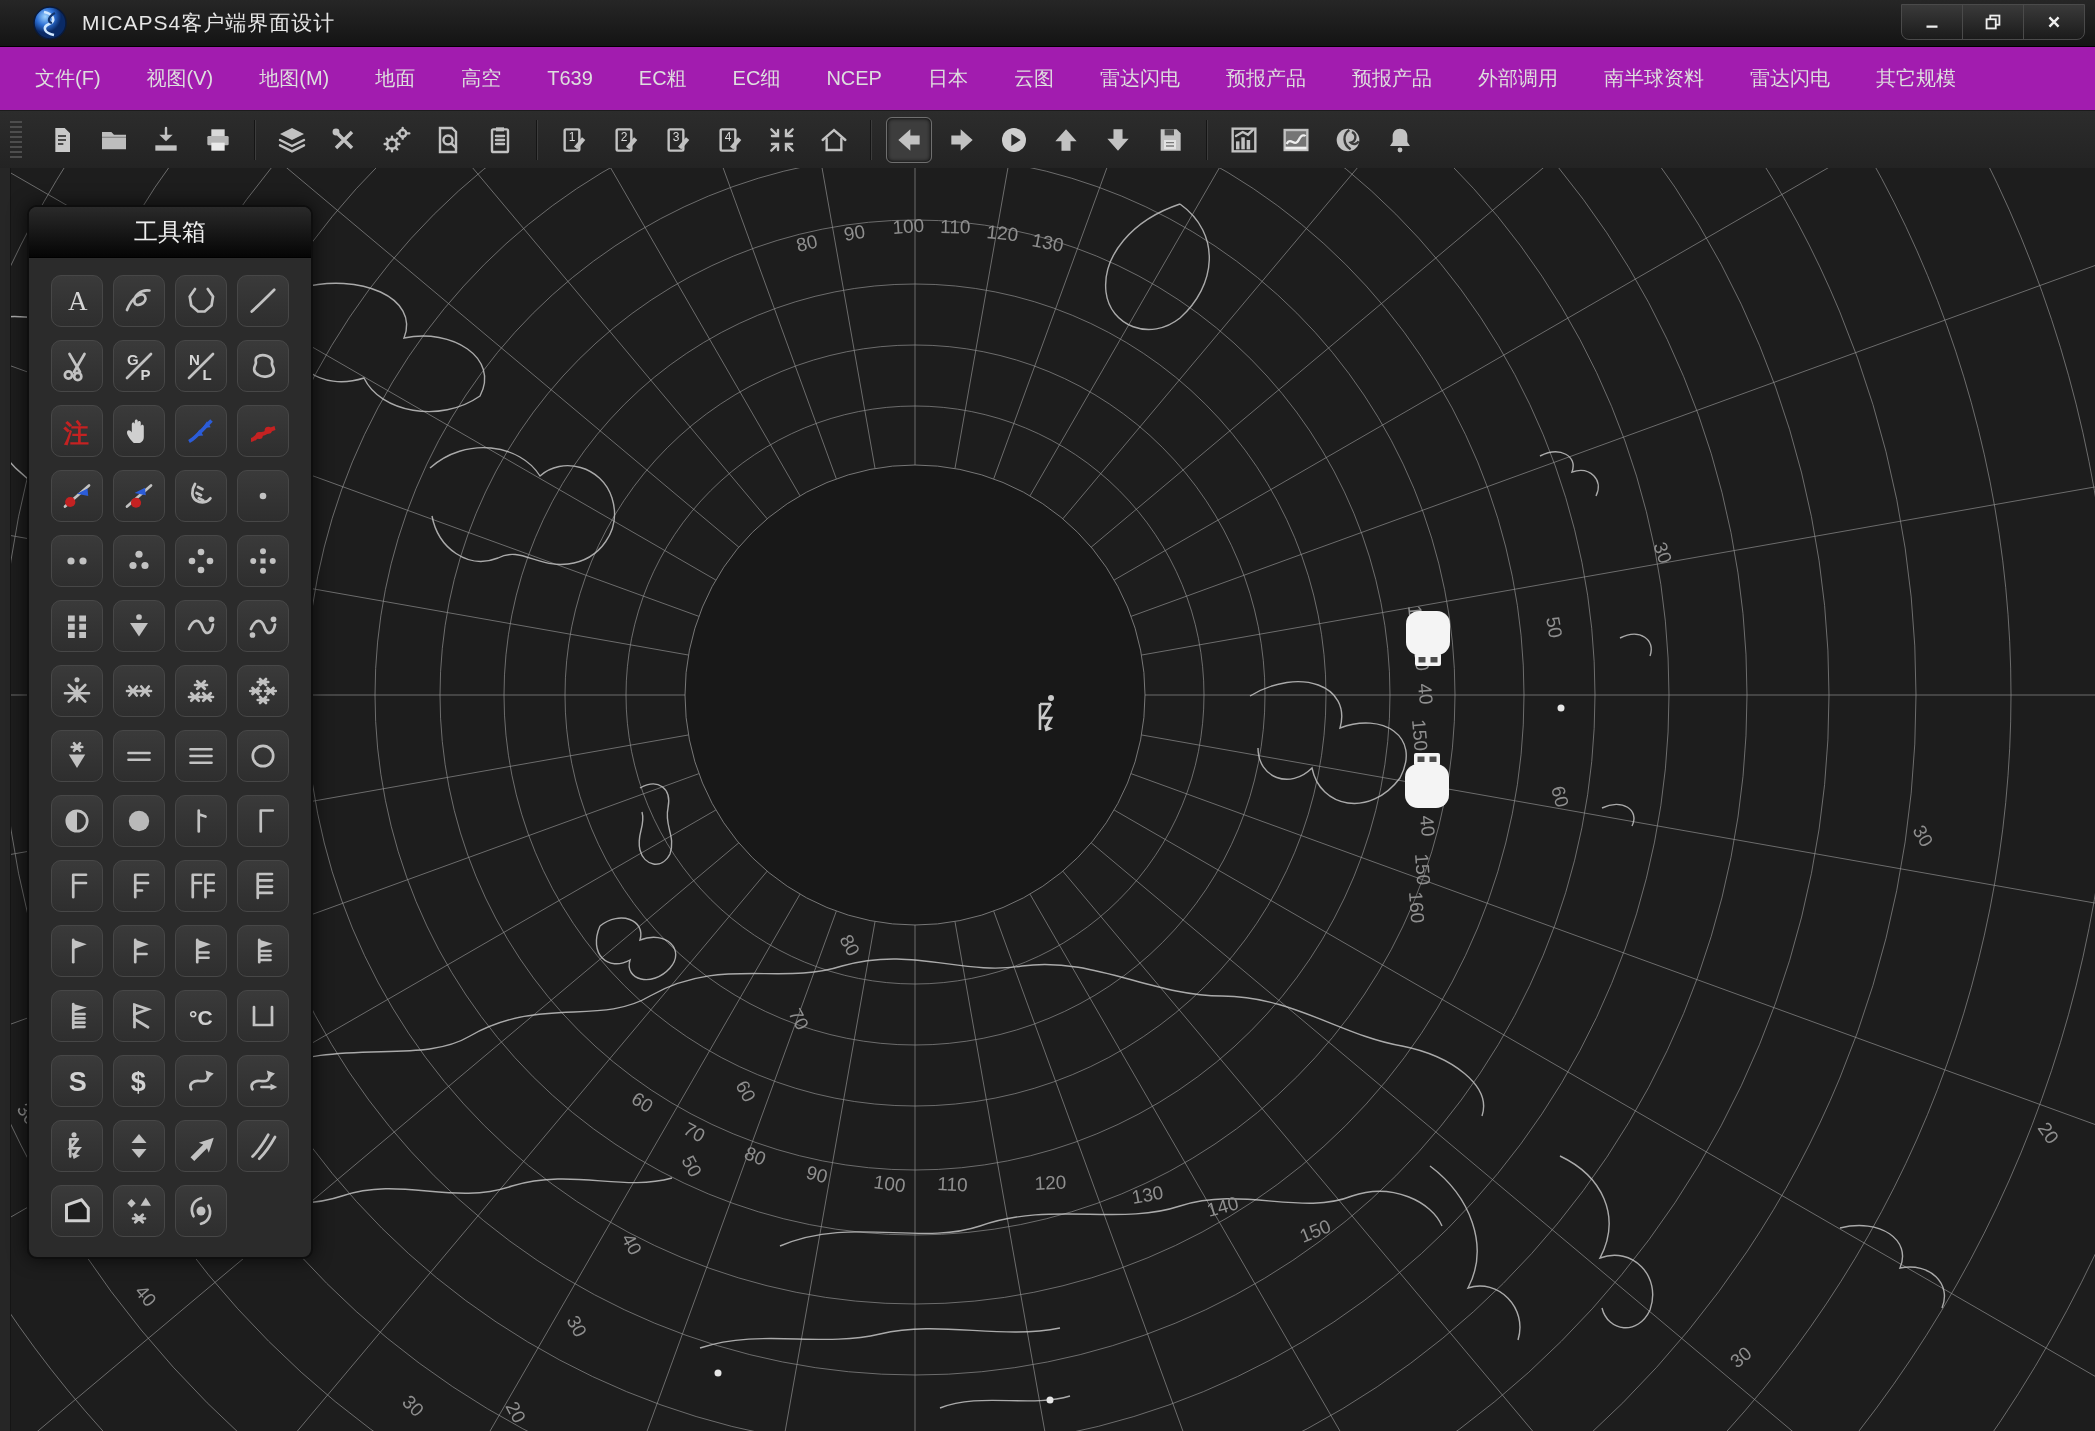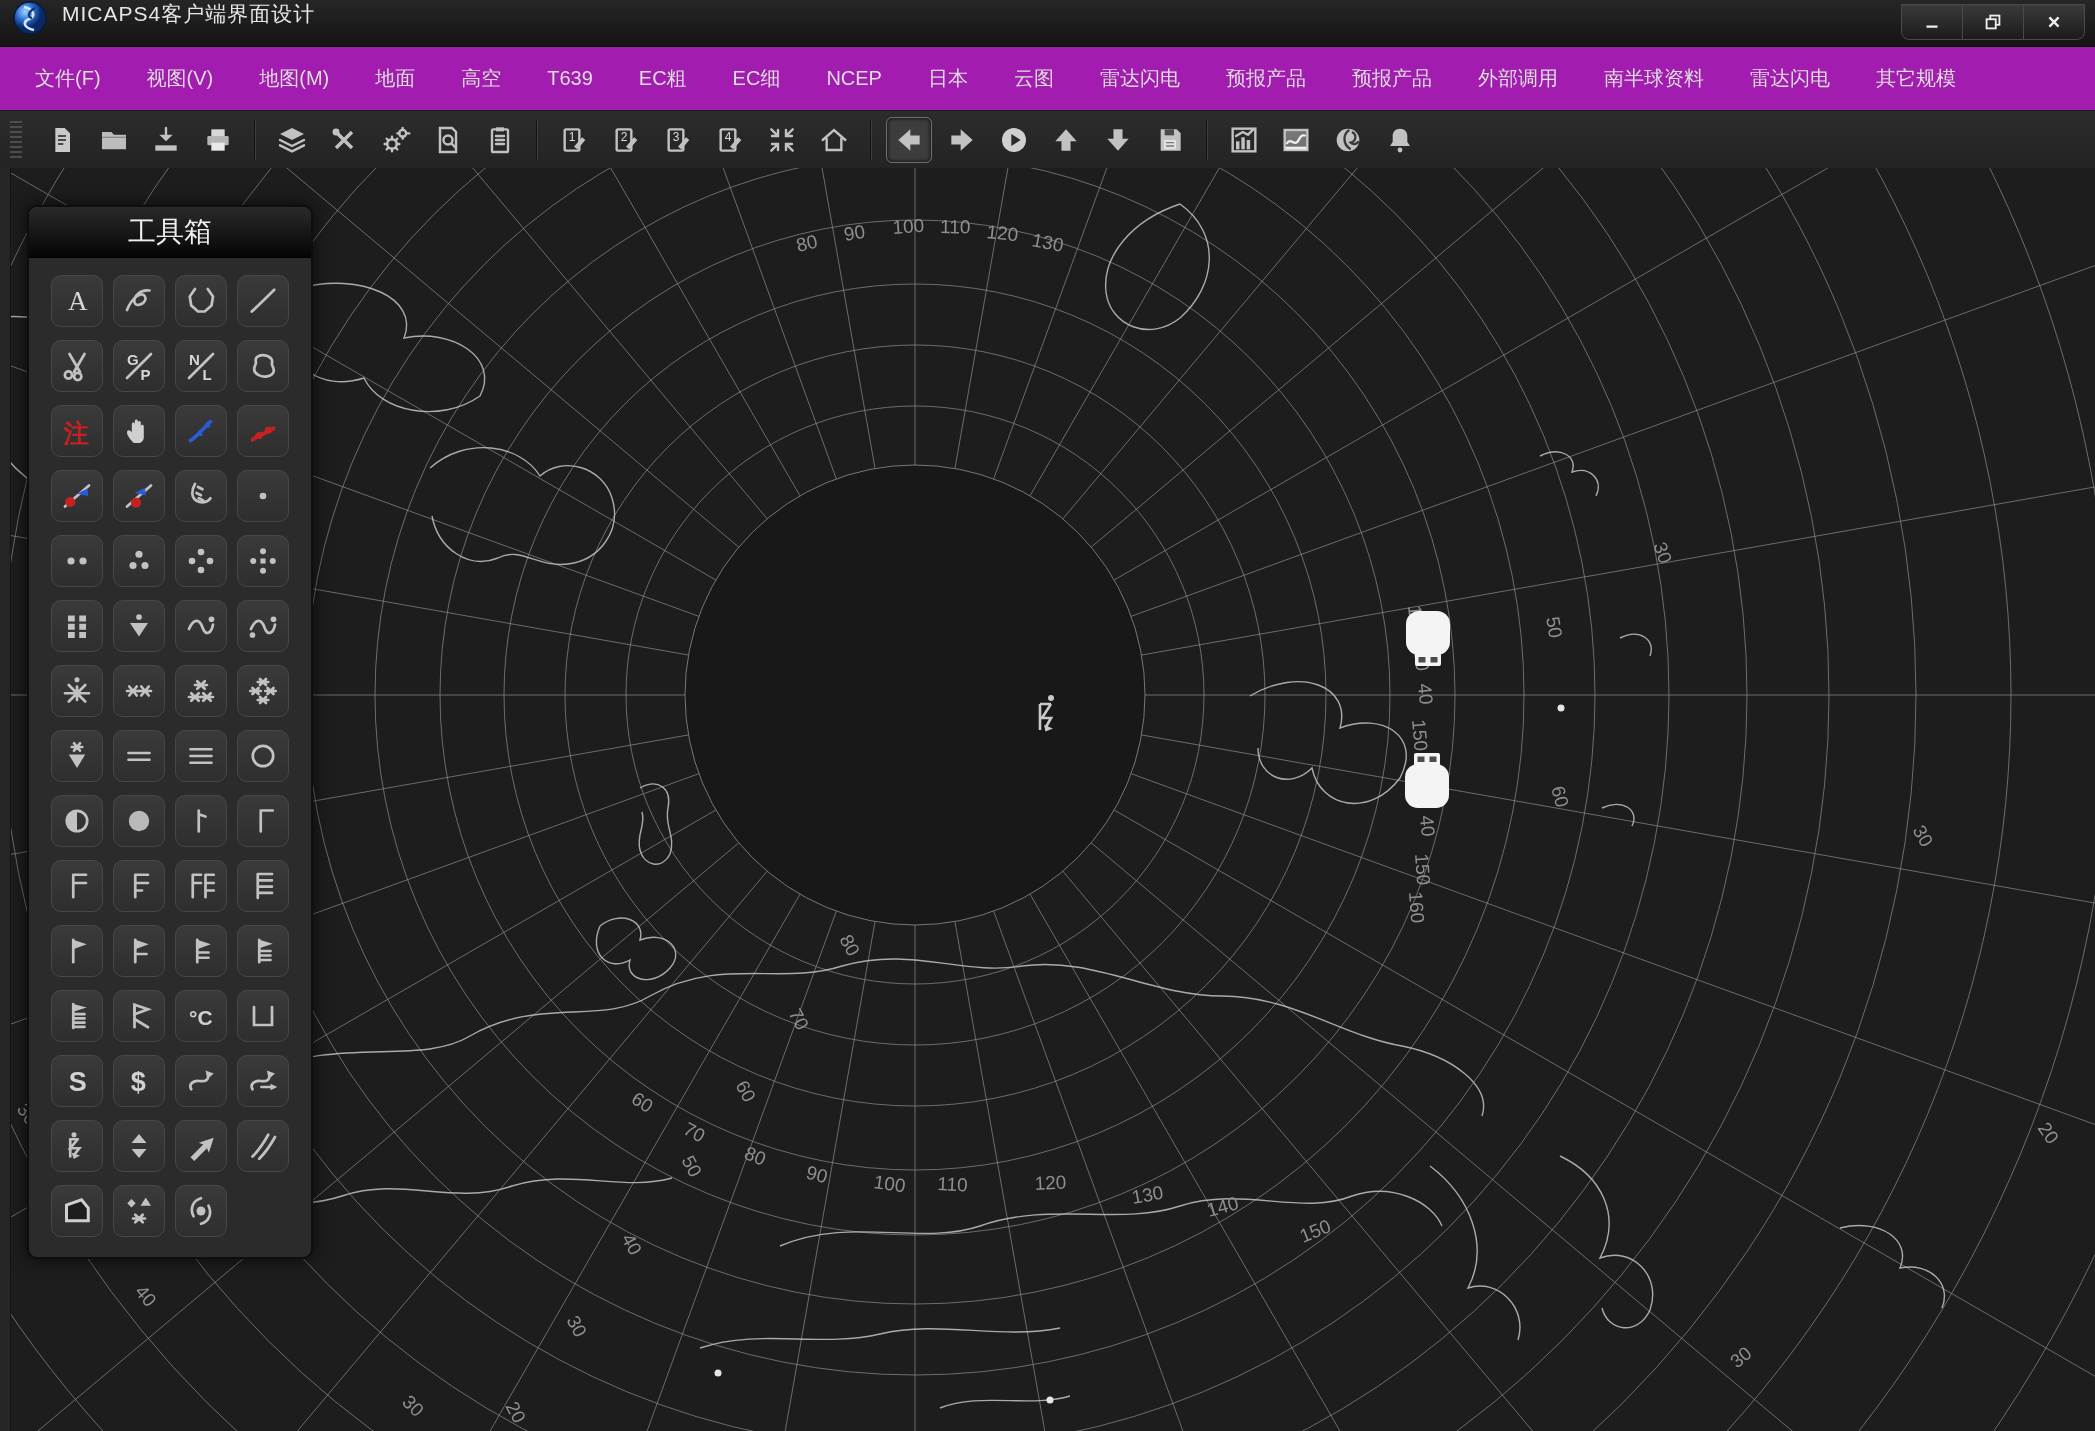--- a/index.html
+++ b/index.html
@@ -1,18 +1,18 @@
 <!DOCTYPE html>
 <html><head>
 <meta charset="utf-8">
 <style>
   html,body{margin:0;padding:0;background:#101010;}
   body{width:2095px;height:1431px;overflow:hidden;font-family:"Liberation Sans","DejaVu Sans",sans-serif;position:relative;}
   
-  .titlebar{height:46px;background:linear-gradient(#262626,#141414);display:flex;position:relative;border-bottom:1px solid #000;}
+  .titlebar{height:46px;background:linear-gradient(#262626,#141414);display:flex;align-items:center;position:relative;border-bottom:1px solid #000;padding-left:20px;}
   .logo{width:36px;height:36px;margin:0 14px 0 12px;}
   .title{color:#e6e6e6;font-size:21px;letter-spacing:1px;}
   .winbtns{position:absolute;right:10px;top:4px;display:flex;border:1px solid #4a4a4a;border-radius:0 0 8px 8px;overflow:hidden;background:linear-gradient(#3a3a3a,#1b1b1b);}
   .winbtn{width:60px;height:34px;display:flex;align-items:center;justify-content:center;color:#e8e8e8;font-size:20px;border-left:1px solid #4a4a4a;cursor:default;}
   .winbtn:first-child{border-left:none;}
   
   .menubar{height:63px;background:#a21caf;display:flex;align-items:center;padding-left:12px;border-bottom:1px solid #1c1c1c;}
   .menu-item{color:#dedede;font-size:20px;padding:0 23px;white-space:nowrap;}
   
   .toolbar{height:58px;background:linear-gradient(#2c2c2c,#232323);display:flex;align-items:center;border-bottom:1px solid #0c0c0c;}
@@ -20,21 +20,21 @@
   .tbtn{width:44px;height:44px;display:flex;align-items:center;justify-content:center;margin:0 4px;border-radius:6px;}
   .tbtn svg{width:32px;height:32px;}
   .tbtn.active{border:1px solid #6f6f6f;background:#3d3d3d;box-shadow:inset 0 0 4px #000;}
   .tsep{width:1px;height:40px;background:#151515;border-right:1px solid #3c3c3c;margin:0 10px;}
   
   .maparea{position:absolute;left:0;top:168px;width:2095px;height:1263px;background:#1d1d1d;overflow:hidden;}
   .maparea svg{position:absolute;left:0;top:0;}
   .edge-strip{position:absolute;left:0;top:168px;width:10px;height:1263px;background:#262626;border-right:1px solid #151515;}
   
   .toolbox{position:absolute;left:27px;top:205px;width:282px;background:#2b2b2b;border:2px solid #0e0e0e;border-radius:10px;box-shadow:0 0 18px rgba(0,0,0,.7);}
-  .toolbox-header{height:50px;background:linear-gradient(#2a2a2a,#050505);border-radius:8px 8px 0 0;display:flex;align-items:center;justify-content:center;color:#efefef;font-size:28px;border-bottom:1px solid #000;text-align:right;}
+  .toolbox-header{height:50px;background:linear-gradient(#2a2a2a,#050505);border-radius:8px 8px 0 0;display:flex;align-items:center;justify-content:center;color:#efefef;font-size:24px;border-bottom:1px solid #000;text-align:right;}
   .toolbox-grid{display:grid;grid-template-columns:repeat(4,52px);gap:13px 10px;padding:17px 15px 20px 15px;justify-content:center;}
   .tool{width:52px;height:52px;border-radius:10px;background:linear-gradient(#3a3a3a,#2e2e2e);border:1px solid #474747;display:flex;align-items:center;justify-content:center;box-sizing:border-box;}
   .tool svg{width:36px;height:36px;}
 </style>
 </head>
 <body>
 
 <div class="titlebar">
   <svg class="logo" viewBox="0 0 36 36">
     <defs>

